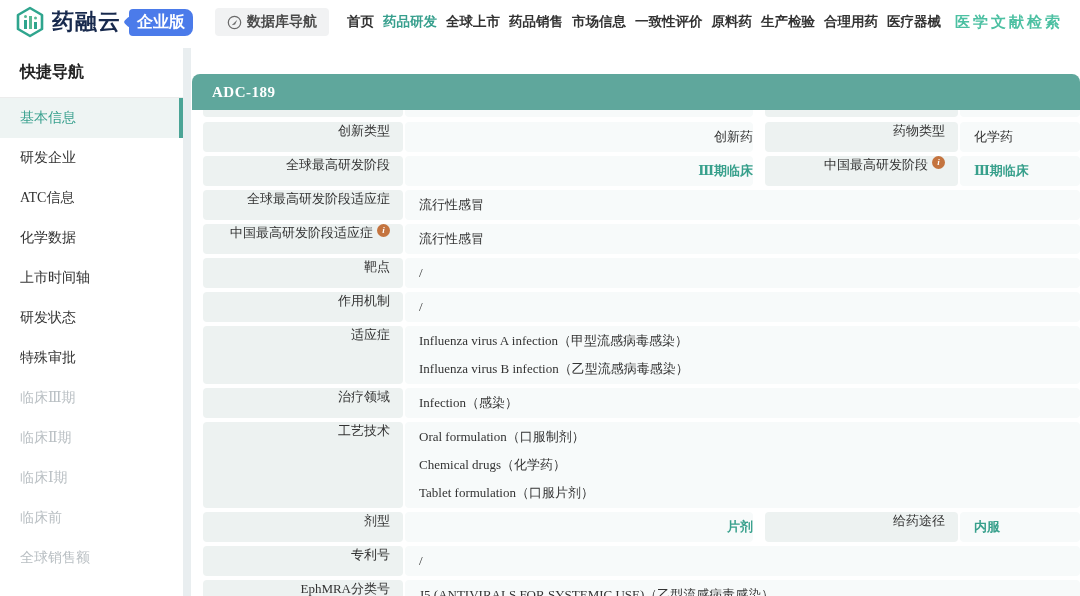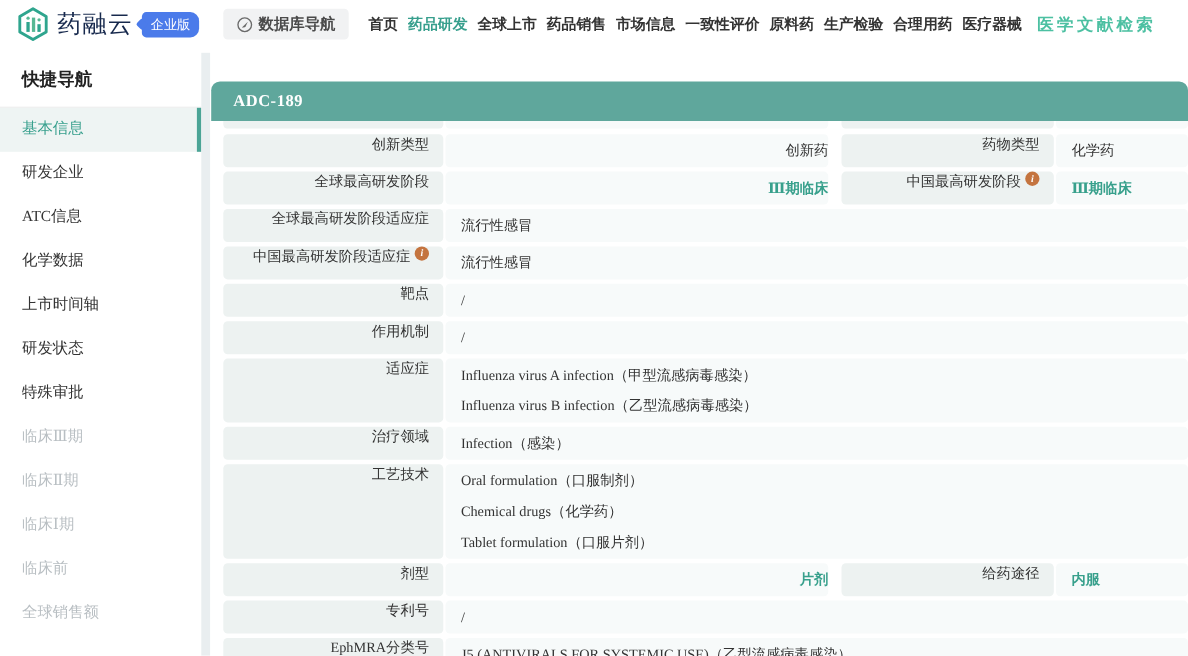--- a/index.html
+++ b/index.html
@@ -5,23 +5,23 @@
   * { margin:0; padding:0; box-sizing:border-box; }
   html,body { width:1080px; height:596px; background:#fff; overflow:hidden;
               font-family:"Liberation Serif","DejaVu Serif",serif; }
 
   
   .topbar { position:absolute; left:0; top:0; width:1080px; height:44px;
             background:#fff; display:flex; align-items:center; }
   .logo-wrap { display:flex; align-items:center; margin-left:14px; cursor:pointer; }
   .logo-icon { width:32px; height:32px; margin-right:6px; }
   .logo-text { font-family:"Liberation Sans","DejaVu Sans",sans-serif;
-               font-size:22px; font-weight:normal; color:#17294d; letter-spacing:1px; }
+               font-size:22px; font-weight:bold; color:#17294d; letter-spacing:1px; }
   .logo-badge { margin-left:8px; background:#4b7bea; color:#fff; font-family:"Liberation Sans",sans-serif;
-                font-size:12px; font-weight:normal; padding:3px 8px; border-radius:4px 8px 8px 4px; position:relative; }
+                font-size:16px; font-weight:bold; padding:3px 8px; border-radius:4px 8px 8px 4px; position:relative; }
   .logo-badge::before { content:""; position:absolute; left:-4px; top:50%; width:8px; height:8px;
                 background:#4b7bea; transform:translateY(-50%) rotate(45deg); border-radius:2px; }
   .dbnav-btn { margin-left:22px; background:#f1f2f3; border:none; border-radius:4px;
                height:28px; padding:0 12px; display:flex; align-items:center; gap:5px;
                font-family:inherit; font-size:14px; font-weight:600; color:#4a4a4a; cursor:pointer;justify-content:space-between; }
   .nav { display:flex; align-items:center; margin-left:18px; gap:9px; }
   .nav-item { font-size:13.5px; font-weight:600; color:#333; cursor:pointer; white-space:nowrap; }
   .nav-item.active { color:#379f8d; }
   .search-link { margin-left:14px; font-family:"Liberation Sans","DejaVu Sans",sans-serif;
                  font-size:15px; font-weight:bold; color:#4cc0a2; letter-spacing:3px;

